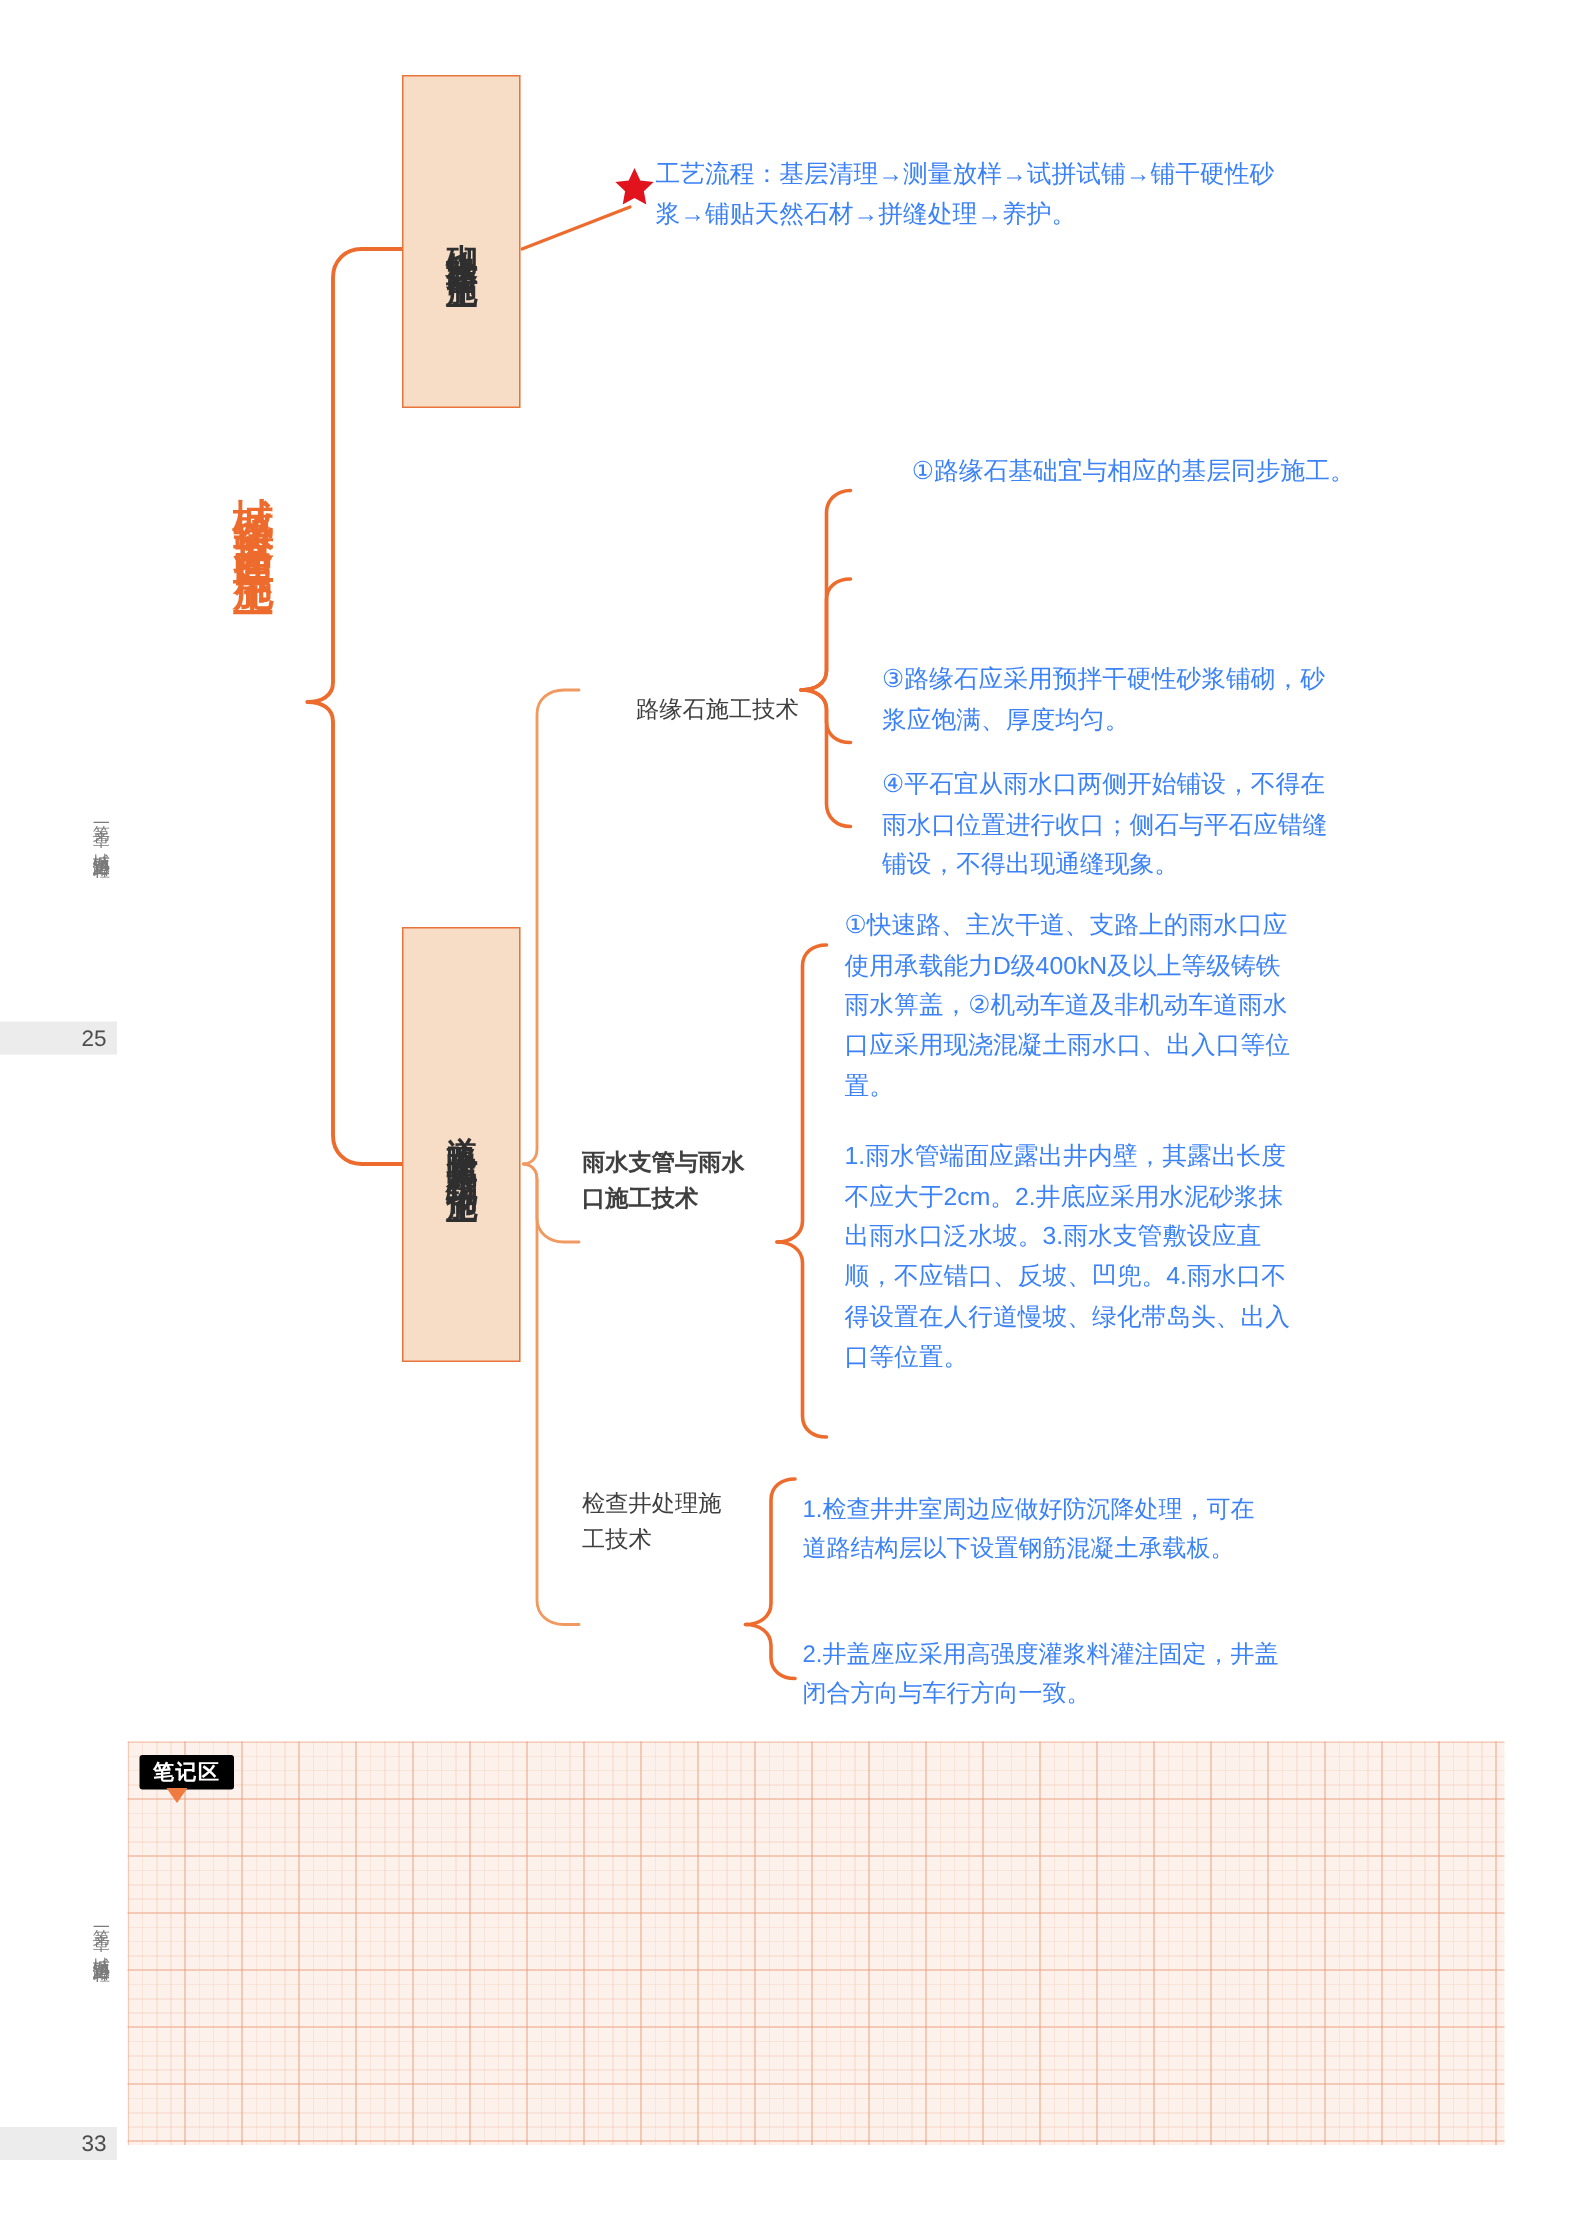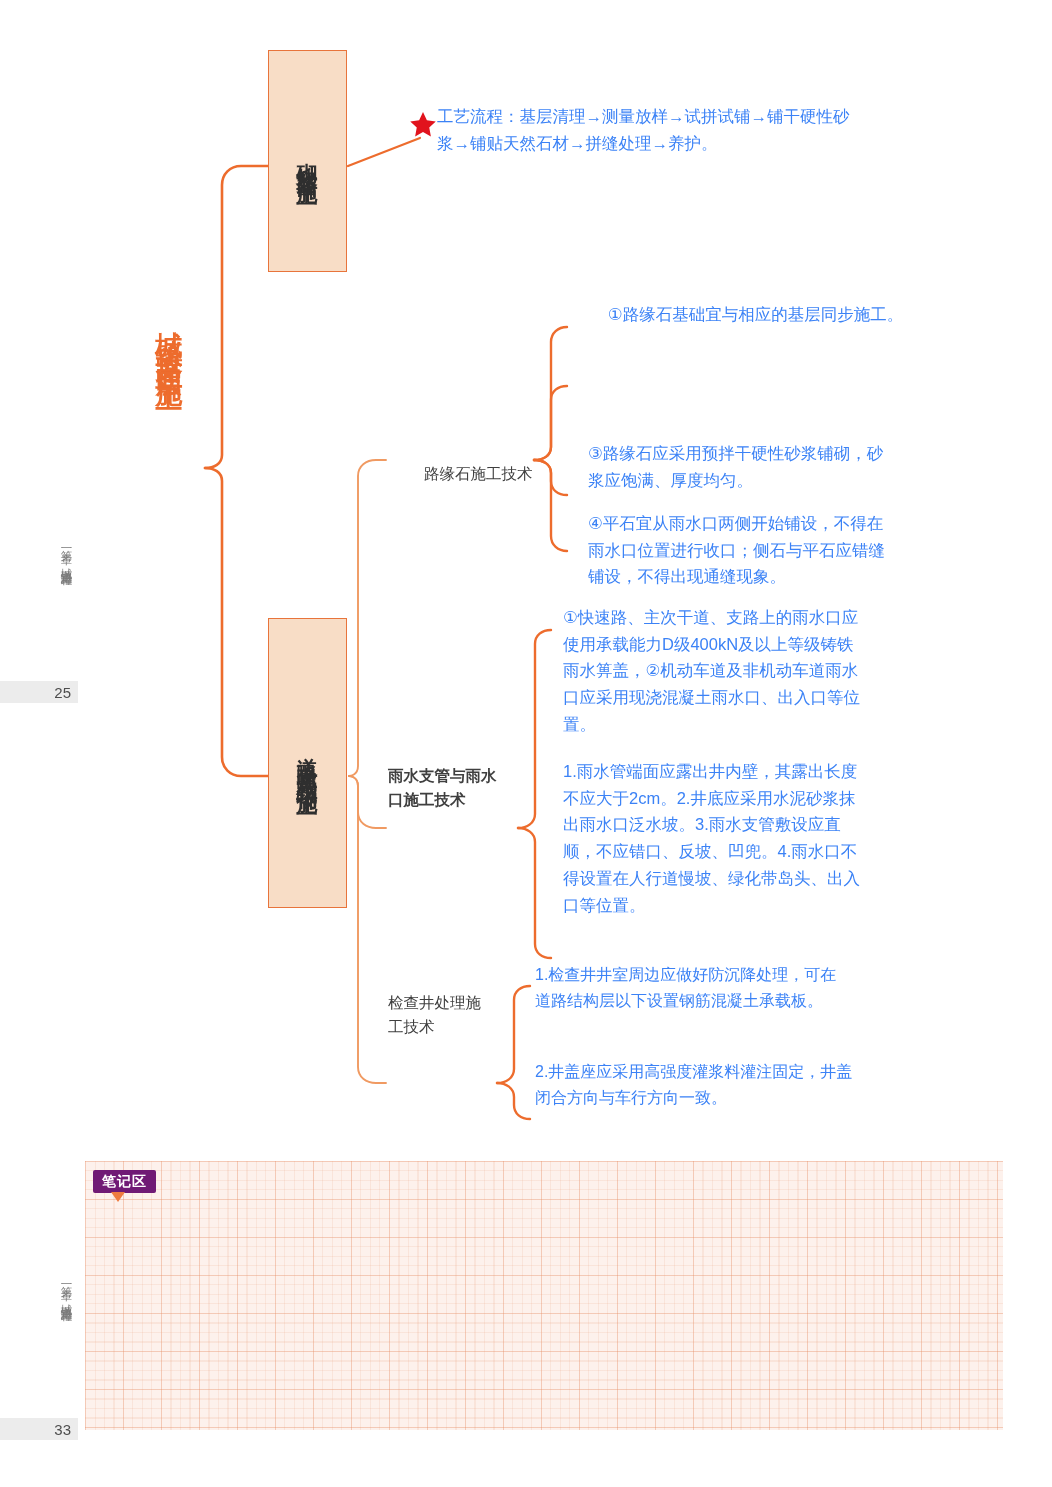--- a/index.html
+++ b/index.html
@@ -67,40 +67,40 @@
     line-height:1.55;
     color:#3f3f3f;
   }
 
   .leaf{
     position:absolute;
     font-size:16.5px;
     line-height:1.62;
     color:#3b82f6;
   }
-  .leaf.small{font-size:16px;}
+  .leaf.small{font-size:16px;margin-top:32px;}
 
   svg.wires{position:absolute;left:0;top:0;width:1052px;height:1487px;pointer-events:none;}
 
   
   .star{position:absolute;width:30px;height:30px;color:#e1131d;}
 
   
   .notes{
     position:absolute;
     background:
       repeating-linear-gradient(to right, rgba(230,140,100,.30) 0 1px, transparent 1px 38px),
       repeating-linear-gradient(to bottom, rgba(230,140,100,.30) 0 1px, transparent 1px 38px),
       repeating-linear-gradient(to right, rgba(232,160,125,.16) 0 1px, transparent 1px 9.5px),
       repeating-linear-gradient(to bottom, rgba(232,160,125,.16) 0 1px, transparent 1px 9.5px),
       #fdf1ec;
   }
   .notes-badge{
     position:absolute;
-    background:#701a75;
+    background:#000000;
     color:#ffffff;
     font-size:14px;
     font-weight:bold;
     letter-spacing:1px;
     padding:4px 9px 5px;
     line-height:1;
     border-radius:2px;
     white-space:nowrap;
   }
   .notes-badge:after{

